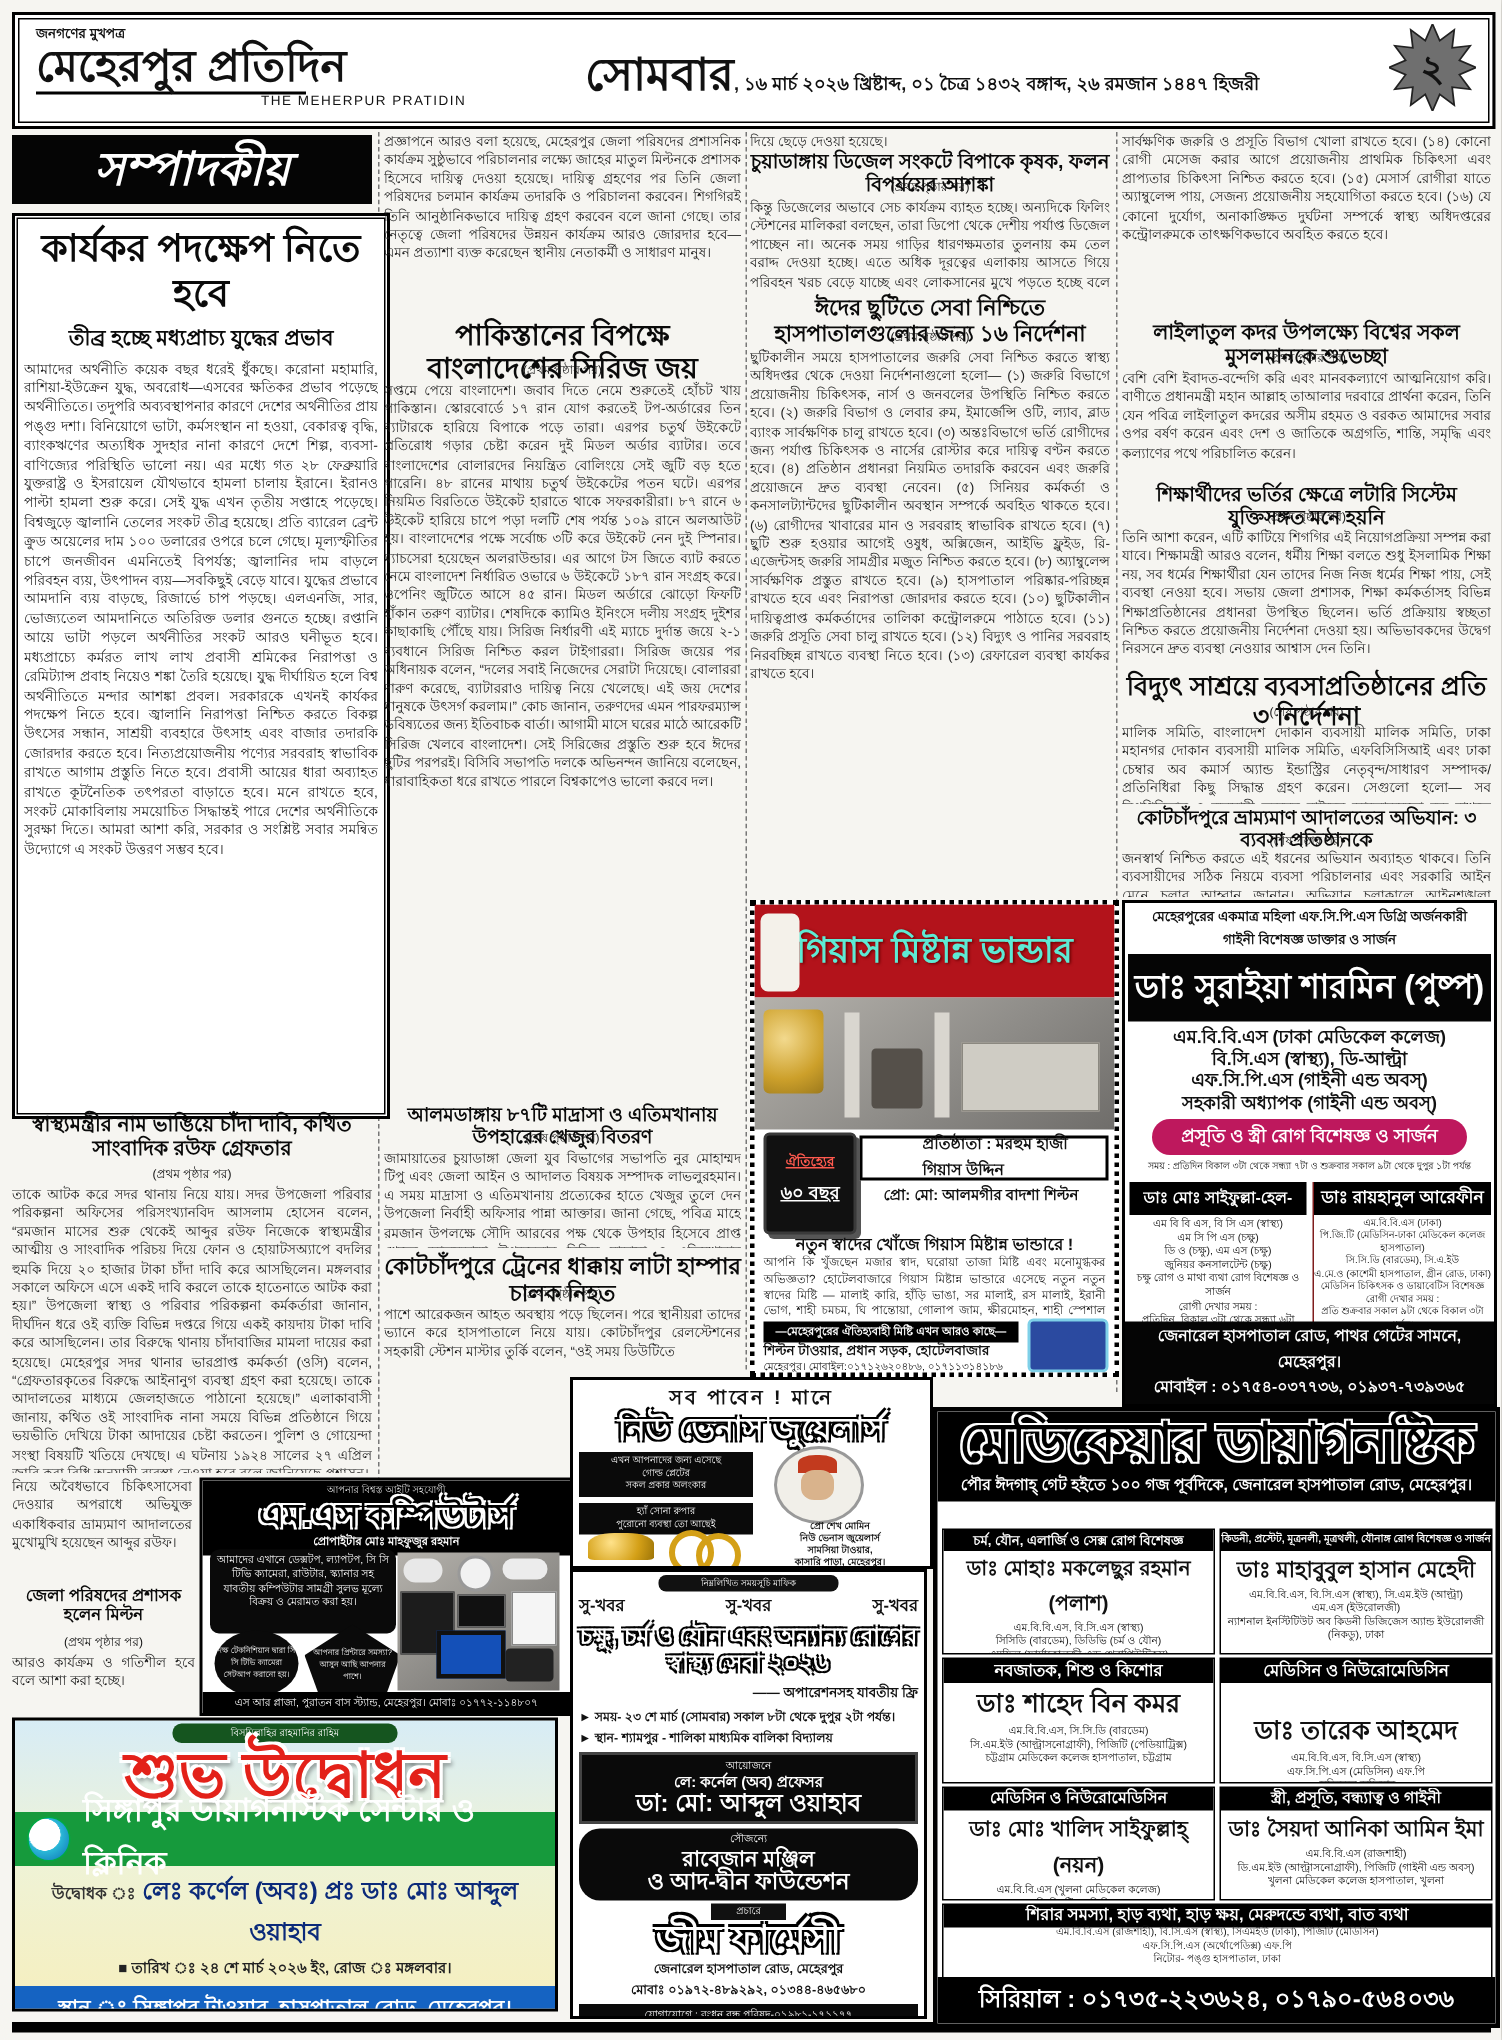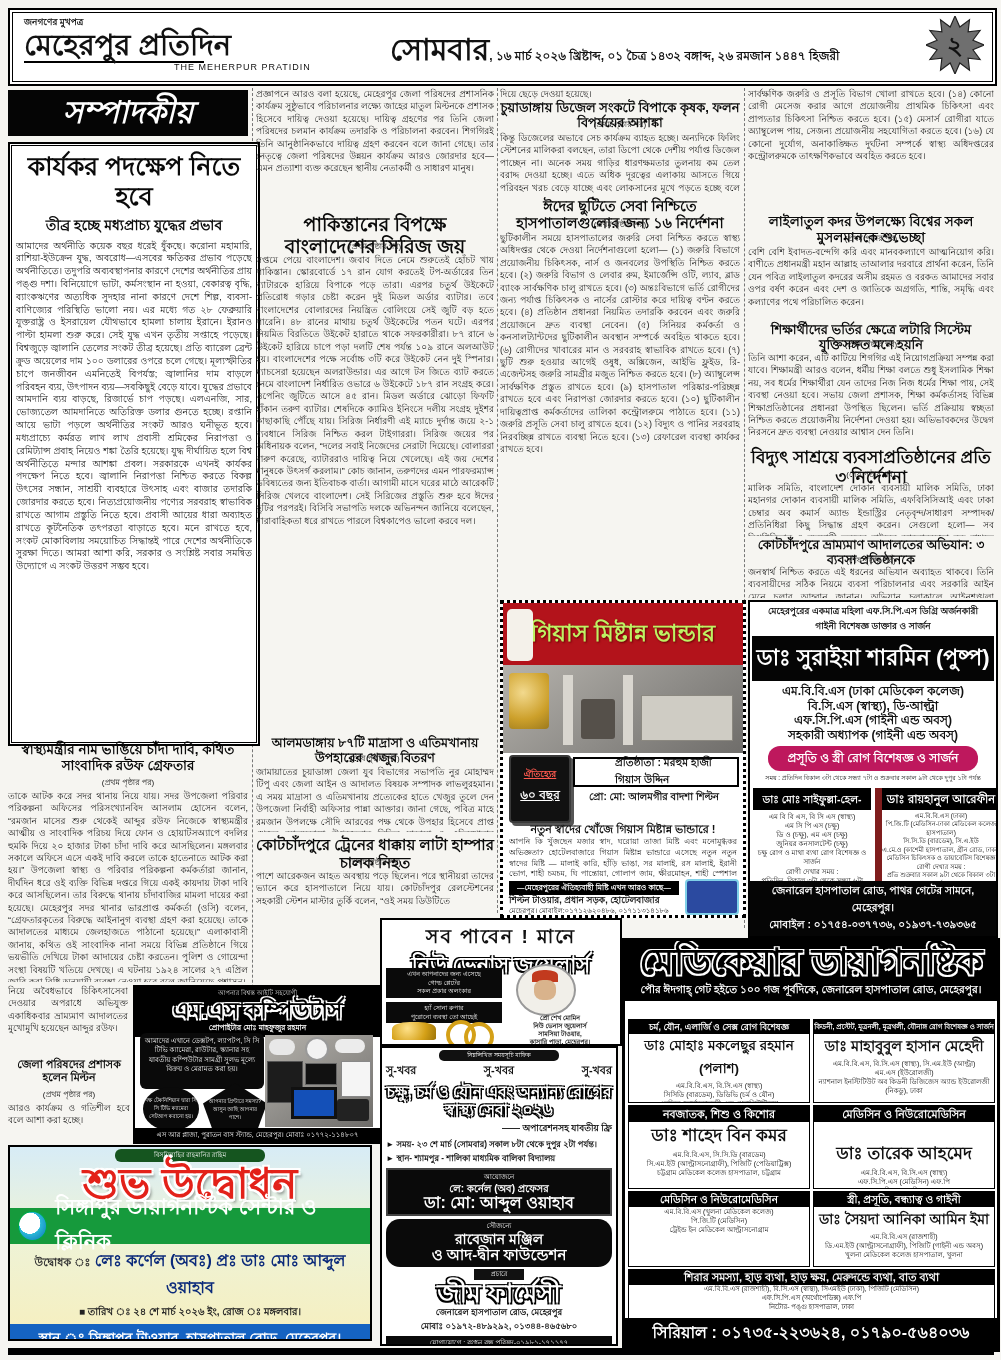--- a/index.html
+++ b/index.html
@@ -129,21 +129,21 @@
   <div class="abs hl" style="left:500px;top:100px;width:240px;font-size:13px;">চুয়াডাঙ্গায় ডিজেল সংকটে বিপাকে কৃষক, ফলন বিপর্যয়ের আশঙ্কা</div>
   <div class="abs jump" style="left:500px;top:120px;width:240px;">(প্রথম পৃষ্ঠার পর)</div>
   <div class="abs bt" style="left:500px;top:132px;width:240px;height:64px;">কিন্তু ডিজেলের অভাবে সেচ কার্যক্রম ব্যাহত হচ্ছে। অন্যদিকে ফিলিং স্টেশনের মালিকরা বলছেন, তারা ডিপো থেকে দেশীয় পর্যাপ্ত ডিজেল পাচ্ছেন না। অনেক সময় গাড়ির ধারণক্ষমতার তুলনায় কম তেল বরাদ্দ দেওয়া হচ্ছে। এতে অধিক দূরত্বের এলাকায় আসতে গিয়ে পরিবহন খরচ বেড়ে যাচ্ছে এবং লোকসানের মুখে পড়তে হচ্ছে বলে জানান তারা।</div>
   <div class="abs hl" style="left:500px;top:198px;width:240px;font-size:14.5px;">ঈদের ছুটিতে সেবা নিশ্চিতে হাসপাতালগুলোর জন্য ১৬ নির্দেশনা</div>
   <div class="abs jump" style="left:500px;top:220px;width:240px;">(প্রথম পৃষ্ঠার পর)</div>
   <div class="abs bt" style="left:500px;top:232px;width:240px;height:364px;">ছুটিকালীন সময়ে হাসপাতালের জরুরি সেবা নিশ্চিত করতে স্বাস্থ্য অধিদপ্তর থেকে দেওয়া নির্দেশনাগুলো হলো— (১) জরুরি বিভাগে প্রয়োজনীয় চিকিৎসক, নার্স ও জনবলের উপস্থিতি নিশ্চিত করতে হবে। (২) জরুরি বিভাগ ও লেবার রুম, ইমার্জেন্সি ওটি, ল্যাব, ব্লাড ব্যাংক সার্বক্ষণিক চালু রাখতে হবে। (৩) অন্তঃবিভাগে ভর্তি রোগীদের জন্য পর্যাপ্ত চিকিৎসক ও নার্সের রোস্টার করে দায়িত্ব বণ্টন করতে হবে। (৪) প্রতিষ্ঠান প্রধানরা নিয়মিত তদারকি করবেন এবং জরুরি প্রয়োজনে দ্রুত ব্যবস্থা নেবেন। (৫) সিনিয়র কর্মকর্তা ও কনসালট্যান্টদের ছুটিকালীন অবস্থান সম্পর্কে অবহিত থাকতে হবে। (৬) রোগীদের খাবারের মান ও সরবরাহ স্বাভাবিক রাখতে হবে। (৭) ছুটি শুরু হওয়ার আগেই ওষুধ, অক্সিজেন, আইভি ফ্লুইড, রি-এজেন্টসহ জরুরি সামগ্রীর মজুত নিশ্চিত করতে হবে। (৮) অ্যাম্বুলেন্স সার্বক্ষণিক প্রস্তুত রাখতে হবে। (৯) হাসপাতাল পরিষ্কার-পরিচ্ছন্ন রাখতে হবে এবং নিরাপত্তা জোরদার করতে হবে। (১০) ছুটিকালীন দায়িত্বপ্রাপ্ত কর্মকর্তাদের তালিকা কন্ট্রোলরুমে পাঠাতে হবে। (১১) জরুরি প্রসূতি সেবা চালু রাখতে হবে। (১২) বিদ্যুৎ ও পানির সরবরাহ নিরবচ্ছিন্ন রাখতে ব্যবস্থা নিতে হবে। (১৩) রেফারেল ব্যবস্থা কার্যকর রাখতে হবে।</div>
 
   <div class="abs" style="left:500px;top:600px;width:240px;height:312px;border:3px dotted #000;background:#fff;overflow:hidden;">
     <div style="position:relative;height:150px;">
       <div style="height:62px;background:#b3131b;display:flex;align-items:center;justify-content:center;">
-        <span style="color:#bef264;font-weight:bold;font-size:23px;text-shadow:1px 1px 2px #600;">গিয়াস মিষ্টান্ন ভান্ডার</span>
+        <span style="color:#5eead4;font-weight:bold;font-size:23px;text-shadow:1px 1px 2px #600;">গিয়াস মিষ্টান্ন ভান্ডার</span>
       </div>
       <div class="abs" style="left:4px;top:6px;width:26px;height:52px;background:#f4f1ea;border-radius:5px;"></div>
       <div class="photo" style="height:88px;position:relative;">
         <div class="abs gold" style="left:6px;top:8px;width:40px;height:56px;border-radius:4px;opacity:.85;"></div>
         <div class="abs" style="left:60px;top:10px;width:10px;height:70px;background:#d9d6cf;"></div>
         <div class="abs" style="left:120px;top:10px;width:10px;height:70px;background:#d9d6cf;"></div>
         <div class="abs" style="left:78px;top:34px;width:34px;height:40px;background:#55504a;border-radius:3px;"></div>
         <div class="abs" style="left:138px;top:30px;width:90px;height:44px;background:#cfccc4;border:1px solid #8b8880;"></div>
       </div>
     </div>
@@ -157,21 +157,21 @@
     <div class="abs ctr b" style="left:70px;top:186px;width:162px;font-size:10px;">প্রো: মো: আলমগীর বাদশা শিল্টন</div>
     <div class="abs ctr b" style="left:6px;top:218px;width:228px;font-size:11px;">নতুন  স্বাদের  খোঁজে  গিয়াস  মিষ্টান্ন  ভান্ডারে !</div>
     <div class="abs bt" style="left:6px;top:234px;width:228px;height:42px;font-size:7.8px;">আপনি কি খুঁজছেন মজার স্বাদ, ঘরোয়া তাজা মিষ্টি এবং মনোমুগ্ধকর অভিজ্ঞতা? হোটেলবাজারে গিয়াস মিষ্টান্ন ভান্ডারে এসেছে নতুন নতুন স্বাদের মিষ্টি — মালাই কারি, হাঁড়ি ভাঙা, সর মালাই, রস মালাই, ইরানী ভোগ, শাহী চমচম, ঘি পান্তোয়া, গোলাপ জাম, ক্ষীরমোহন, শাহী স্পেশাল দই... আরো অনেক কিছু:</div>
     <div class="abs ctr" style="left:6px;top:278px;width:170px;background:#000;color:#fff;font-size:7.5px;font-weight:bold;padding:1px 0;">—মেহেরপুরের ঐতিহ্যবাহী মিষ্টি এখন আরও কাছে—</div>
     <div class="abs b" style="left:6px;top:290px;width:170px;font-size:9px;">শিল্টন টাওয়ার, প্রধান সড়ক, হোটেলবাজার</div>
     <div class="abs" style="left:6px;top:302px;width:170px;font-size:7px;">মেহেরপুর। মোবাইল:০১৭১২৬২০৪৮৬, ০১৭১১৩১৪১৮৬</div>
     <div class="abs" style="left:182px;top:276px;width:50px;height:32px;background:#2b4aa0;border:2px solid #7fd0e8;border-radius:4px;"></div>
   </div>
 
   <div class="abs" style="left:380px;top:918px;width:238px;height:124px;border:2px solid #000;background:#fff;overflow:hidden;">
-    <div class="ctr b" style="font-size:19px;margin-top:2px;letter-spacing:2px;">সব পাবেন ! মানে</div>
+    <div class="ctr b" style="font-size:13px;margin-top:2px;letter-spacing:2px;">সব পাবেন ! মানে</div>
     <div class="ctr b hollow-on-white" style="font-size:21px;line-height:1;">নিউ ভেনাস জুয়েলার্স</div>
     <div class="abs pre ctr" style="left:4px;top:48px;width:112px;background:#0a0a0a;color:#fff;font-size:6.3px;line-height:1.35;padding:2px;">এখন আপনাদের জন্য এসেছে
 গোল্ড প্লেটের
 সকল প্রকার অলংকার</div>
     <div class="abs pre ctr" style="left:4px;top:82px;width:112px;background:#0a0a0a;color:#fff;font-size:6.3px;line-height:1.35;padding:2px;">হ্যাঁ সোনা রুপার
 পুরোনো ব্যবস্থা তো আছেই</div>
     <div class="abs gold" style="left:10px;top:102px;width:44px;height:18px;border-radius:40% 40% 10% 10%;"></div>
     <div class="abs" style="left:64px;top:100px;width:22px;height:22px;border:4px solid #d4a017;border-radius:50%;"></div>
     <div class="abs" style="left:82px;top:102px;width:22px;height:22px;border:4px solid #d4a017;border-radius:50%;"></div>
     <div class="abs" style="left:134px;top:44px;width:56px;height:48px;border:2px solid #999;border-radius:50%;background:#f1efe9;">
@@ -248,21 +248,21 @@
     <div class="abs" style="left:3px;top:186px;width:118px;height:108px;">
       <div class="docbar" style="height:22px;font-size:10.5px;line-height:22px;">ডাঃ মোঃ সাইফুল্লা-হেল-আযম</div>
       <div class="small-lines pre" style="margin-top:2px;">এম বি বি এস, বি সি এস (স্বাস্থ্য)
 এম সি পি এস (চক্ষু)
 ডি ও (চক্ষু), এম এস (চক্ষু)
 জুনিয়র কনসালটেন্ট (চক্ষু)
 চক্ষু রোগ ও মাথা ব্যথা রোগ বিশেষজ্ঞ ও সার্জন
 রোগী দেখার সময় :
 প্রতিদিন, বিকাল ৩টা থেকে সন্ধ্যা ৬টা পর্যন্ত।</div>
     </div>
-    <div class="abs" style="left:125px;top:186px;width:118px;height:108px;border-left:7px solid #7f1d1d;">
+    <div class="abs" style="left:125px;top:186px;width:118px;height:108px;border-left:1px solid #7f1d1d;">
       <div class="docbar" style="height:22px;font-size:11.5px;line-height:22px;">ডাঃ রায়হানুল আরেফীন</div>
       <div class="small-lines pre" style="margin-top:2px;font-size:6.5px;">এম.বি.বি.এস (ঢাকা)
 পি.জি.টি (মেডিসিন-ঢাকা মেডিকেল কলেজ হাসপাতাল)
 সি.সি.ডি (বারডেম), সি.এ.ইউ
 এ.মে.ও (কাশেমী হাসপাতাল, গ্রীন রোড, ঢাকা)
 মেডিসিন চিকিৎসক ও ডায়াবেটিস বিশেষজ্ঞ
 রোগী দেখার সময় :
 প্রতি শুক্রবার সকাল ৯টা থেকে বিকাল ৩টা পর্যন্ত।</div>
     </div>
     <div class="abs" style="left:0;top:296px;width:246px;height:30px;display:flex;align-items:center;justify-content:center;">
@@ -307,20 +307,21 @@
     <div class="docbox" style="left:188px;top:164px;width:180px;height:82px;">
       <div class="docbar" style="height:16px;font-size:11px;line-height:16px;">মেডিসিন ও নিউরোমেডিসিন</div>
       <div class="ctr b" style="font-size:17px;margin-top:18px;">ডাঃ তারেক আহমেদ</div>
       <div class="small-lines pre">এম.বি.বি.এস, বি.সি.এস (স্বাস্থ্য)
 এফ.সি.পি.এস (মেডিসিন) এফ.পি
 মেডিকেল অফিসার
 ২৫০ শয্যা বিশিষ্ট জেনারেল হাসপাতাল, মেহেরপুর</div>
     </div>
     <div class="docbox" style="left:3px;top:250px;width:180px;height:74px;">
       <div class="docbar" style="height:15px;font-size:10.5px;line-height:15px;">মেডিসিন ও নিউরোমেডিসিন</div>
+      <div class="ctr b" style="font-size:14px;margin-top:1px;">ডাঃ মোঃ খালিদ সাইফুল্লাহ্ (নয়ন)</div>
       <div class="small-lines pre">এম.বি.বি.এস (খুলনা মেডিকেল কলেজ)
 পি.জি.টি (মেডিসিন)
 ট্রেইন্ড ইন মেডিকেল আল্ট্রাসনোগ্রাম</div>
     </div>
     <div class="docbox" style="left:188px;top:250px;width:180px;height:74px;">
       <div class="docbar" style="height:15px;font-size:10.5px;line-height:15px;">স্ত্রী, প্রসূতি, বন্ধ্যাত্ব ও গাইনী</div>
       <div class="ctr b" style="font-size:14px;margin-top:1px;">ডাঃ সৈয়দা আনিকা আমিন ইমা</div>
       <div class="small-lines pre">এম.বি.বি.এস (রাজশাহী)
 ডি.এম.ইউ (আল্ট্রাসনোগ্রাফী), পিজিটি (গাইনী এন্ড অবস্)
 খুলনা মেডিকেল কলেজ হাসপাতাল, খুলনা</div>

